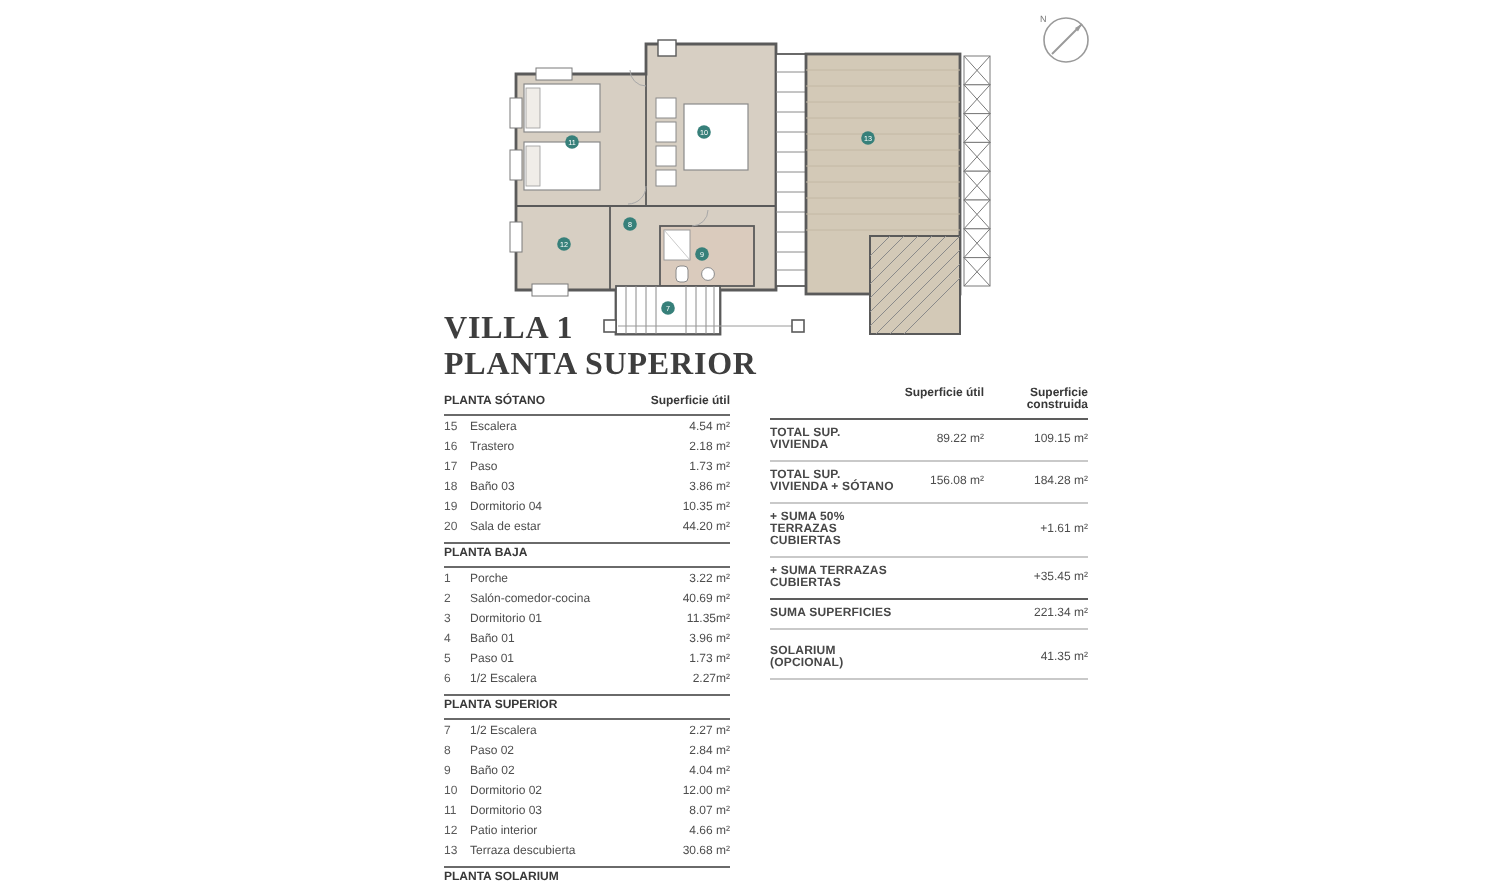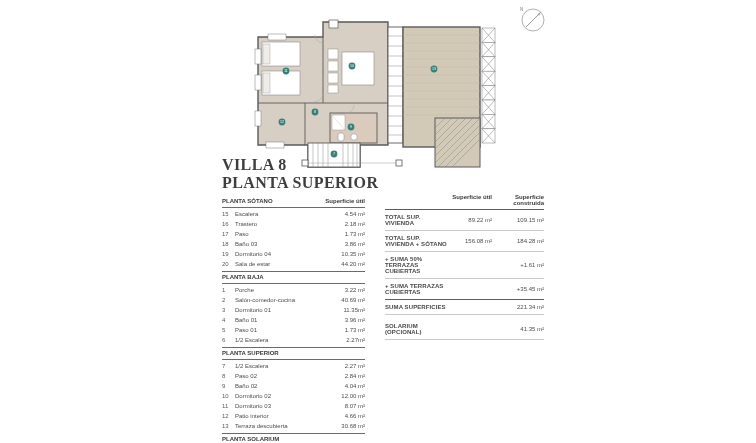--- a/index.html
+++ b/index.html
@@ -243,21 +243,21 @@
     <g>
       <circle cx="283" cy="17" r="11" fill="#ffffff" stroke="#9a9a9a" stroke-width="0.8"></circle>
       <line x1="276" y1="24" x2="291" y2="9" stroke="#9a9a9a" stroke-width="1"></line>
       <polygon points="291,9 287.5,11 289,12.8" fill="#9a9a9a"></polygon>
       <text x="270" y="8" font-family="Liberation Sans, sans-serif" font-size="4.5" fill="#7a7a7a">N</text>
     </g>
   </svg>
 </div>
 
 <div class="title">
-  <div>VILLA 8</div>
+  <div>VILLA 1</div>
   <div>PLANTA SUPERIOR</div>
 </div>
 
 <div class="room-table">
 
   <div class="sec">
     <div class="sec-head">
       <span>PLANTA SÓTANO</span>
       <span>Superficie útil</span>
     </div>

